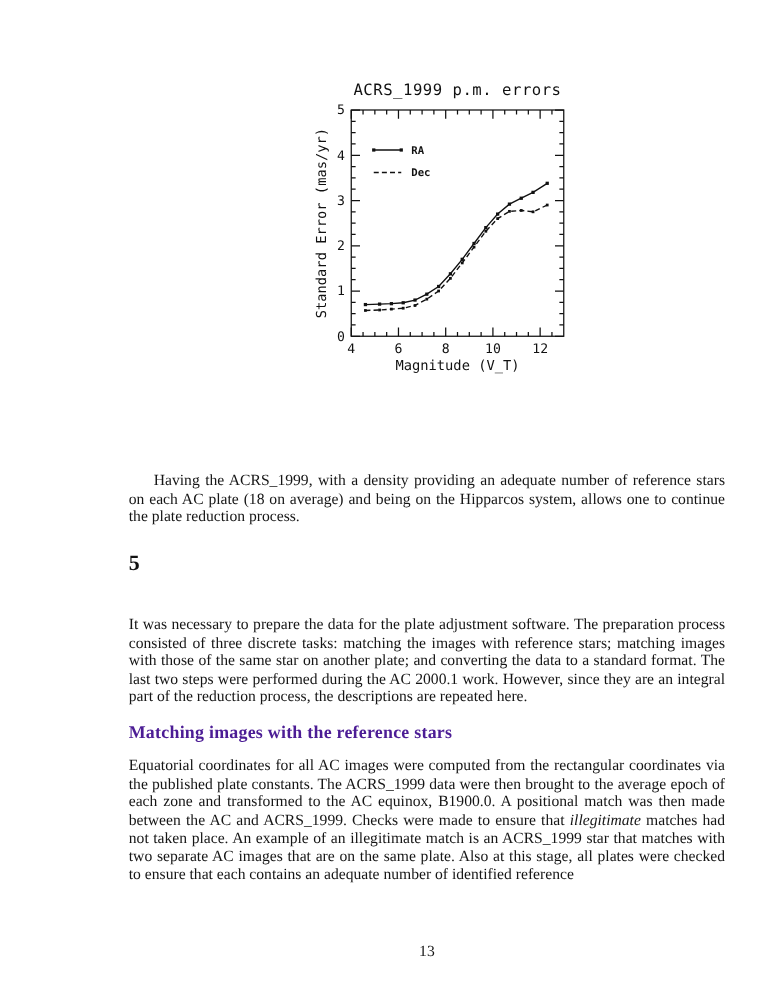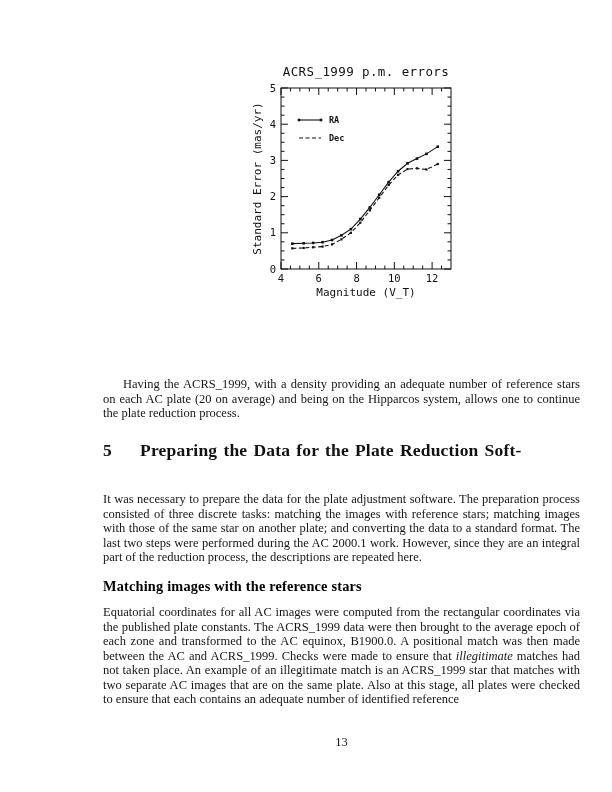--- a/index.html
+++ b/index.html
@@ -12,23 +12,23 @@
   .chart{position:absolute;left:251px;top:60px;}
   .col{position:absolute;left:103px;width:477px;}
   .para{font-size:12.5px;line-height:14.5px;text-align:justify;}
   .caption{top:328px;}
   .having{top:377px;text-indent:20px;}
   .heading{top:439px;font-size:17.5px;font-weight:bold;line-height:23px;letter-spacing:0.2px;word-spacing:1.5px;color:#111;}
   .h-line1{display:flex;}
   .h-num{width:37px;flex:0 0 37px;}
   .h-line2{padding-left:37px;}
   .prepare{top:492px;}
-  .subheading{top:578px;font-size:14.3px;font-weight:bold;letter-spacing:0.2px;color:#000000;}
+  .subheading{top:578px;font-size:14.3px;font-weight:bold;letter-spacing:0.2px;color:#4c1d95;}
   .equatorial{top:605px;}
-  .pagenum{top:735px;text-align:center;font-size:12.5px;}
+  .pagenum{top:754px;text-align:center;font-size:12.5px;}
   em{}
 </style>
 </head>
 <body>
 
 <div class="page">
 
   <svg id="chart-svg" class="chart" width="212" height="250" viewBox="0 0 212 250">
       <rect x="30" y="28" width="170" height="181" fill="none" stroke="#111111" stroke-width="1"></rect>
       <line x1="30" y1="209" x2="30" y2="202" stroke="#111111" stroke-width="1"></line>
@@ -159,26 +159,25 @@
       <rect x="146.0111111111111" y="113.78" width="2.2" height="2.2" fill="#111111"></rect>
       <rect x="155.45555555555555" y="107.98800000000001" width="2.2" height="2.2" fill="#111111"></rect>
       <rect x="164.9" y="107.26400000000001" width="2.2" height="2.2" fill="#111111"></rect>
       <rect x="174.34444444444443" y="108.35" width="2.2" height="2.2" fill="#111111"></rect>
       <rect x="185.6777777777778" y="102.92000000000002" width="2.2" height="2.2" fill="#111111"></rect>
       <line x1="48" y1="78" x2="70" y2="78" stroke="#111111" stroke-width="1.1" stroke-dasharray="4 2.5"></line>
       <text x="78" y="81.2" font-size="8.5" font-weight="bold" font-family="&quot;DejaVu Sans Mono&quot;, monospace" fill="#111111">Dec</text>
     </svg>
 
 
-  <div class="col para having">Having the ACRS_1999, with a density providing an adequate number of reference stars on each AC plate (20 on average) and being on the Hipparcos system, allows one to continue the plate reduction process.</div>
+  <div class="col para having">Having the ACRS_1999, with a density providing an adequate number of reference stars on each AC plate (18 on average) and being on the Hipparcos system, allows one to continue the plate reduction process.</div>
 
   <div class="col heading">
     <div class="h-line1">
       <span class="h-num">5</span>
-      <span>Preparing the Data for the Plate Reduction Soft-</span>
     </div>
   </div>
 
   <div class="col para prepare">It was necessary to prepare the data for the plate adjustment software. The preparation process consisted of three discrete tasks: matching the images with reference stars; matching images with those of the same star on another plate; and converting the data to a standard format. The last two steps were performed during the AC 2000.1 work. However, since they are an integral part of the reduction process, the descriptions are repeated here.</div>
 
   <div class="col subheading">Matching images with the reference stars</div>
 
   <div class="col para equatorial"><span>Equatorial coordinates for all AC images were computed from the rectangular coordinates via the published plate constants. The ACRS_1999 data were then brought to the average epoch of each zone and transformed to the AC equinox, B1900.0. A positional match was then made between the AC and ACRS_1999. Checks were made to ensure that </span><em>illegitimate</em><span> matches had not taken place. An example of an illegitimate match is an ACRS_1999 star that matches with two separate AC images that are on the same plate. Also at this stage, all plates were checked to ensure that each contains an adequate number of identified reference</span></div>
 
   <div class="col pagenum">13</div>

